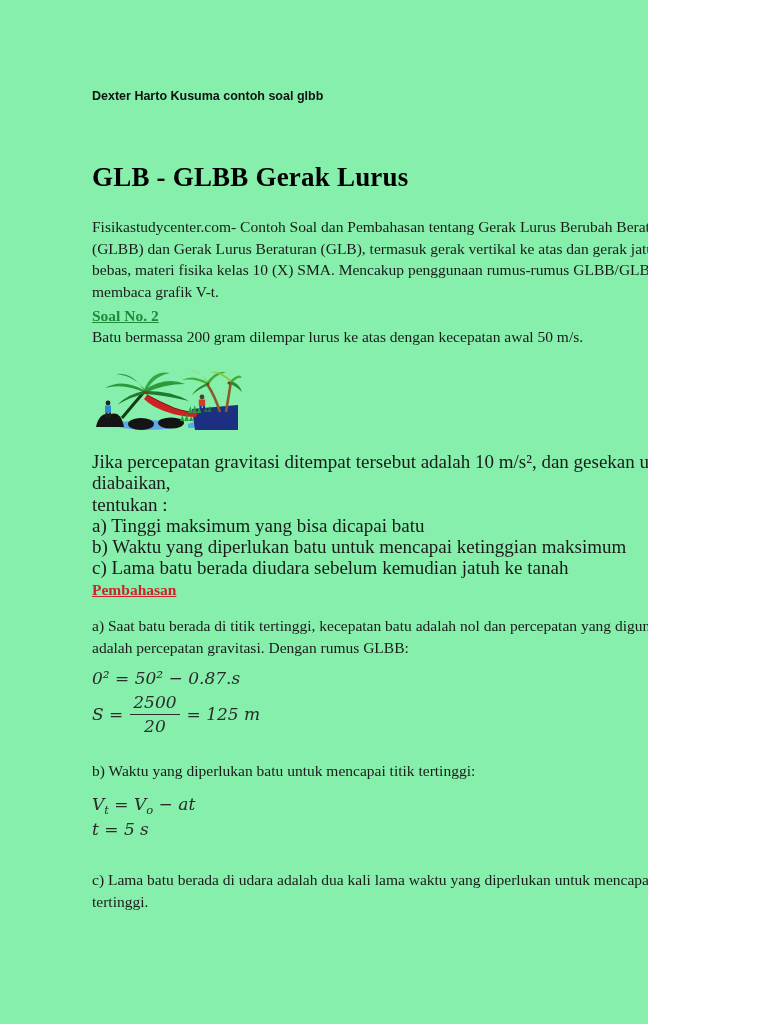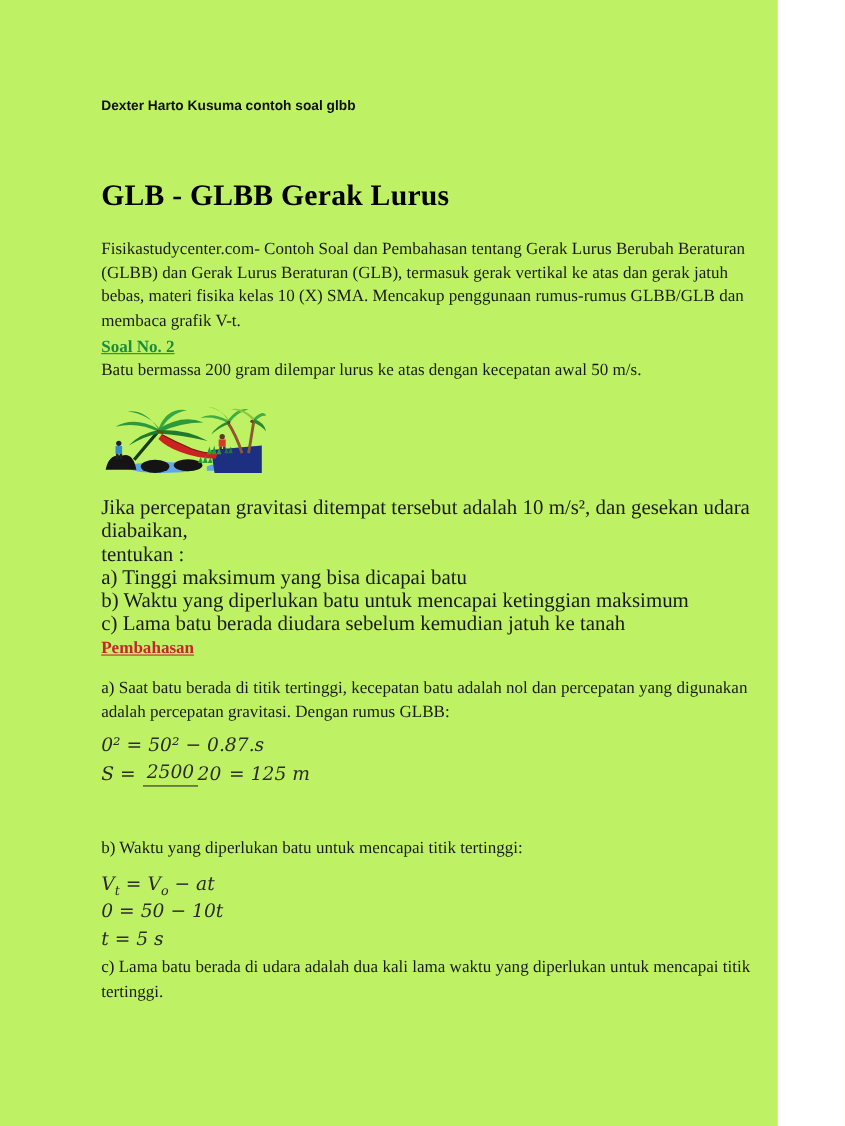--- a/index.html
+++ b/index.html
@@ -1,17 +1,17 @@
 <!DOCTYPE html>
 <html><head>
 <meta charset="utf-8">
 <style>
   html,body{margin:0;padding:0;background:#ffffff;}
   #page{
-    position:relative;width:707px;height:1024px;background:#bef264;
+    position:relative;width:648px;height:1024px;background:#86efac;
     font-family:"Liberation Serif",serif;color:#1a1a1a;overflow:hidden;
   }
   .abs{position:absolute;left:92px;width:596px;}
   .header-line{top:89px;font-family:"Liberation Sans",sans-serif;font-weight:bold;font-size:12.5px;color:#111;}
   .doc-title{top:162px;font-weight:bold;font-size:27px;letter-spacing:.2px;color:#000;}
   .intro{top:216px;font-size:15.5px;line-height:21.5px;}
   .soal-heading{top:307px;font-size:15.5px;font-weight:bold;text-decoration:underline;color:#1e8b3c;}
   .statement{top:328px;font-size:15.5px;}
   .illustration{top:368px;left:92px;width:150px;height:64px;}
   .given-block{top:451px;font-size:19px;line-height:21.3px;}
@@ -19,21 +19,21 @@
   .part-a{top:615px;font-size:15.5px;line-height:21.5px;width:600px;}
   .part-b{top:762px;font-size:15.5px;}
   .part-c{top:869px;font-size:15.5px;line-height:21.5px;width:640px;}
   .math-block{font-family:"DejaVu Serif","DejaVu Sans",serif;font-style:italic;font-size:17px;color:#2b2b2b;}
   .math1{top:668px;}
   .math2{top:794px;}
   .mline{display:block;margin-bottom:5px;}
   .mline-flex{display:flex;align-items:center;margin-top:2px;}
   .math-block sub{font-size:68%;line-height:0;}
   .math-block sup{font-size:68%;line-height:0;margin-left:-2px;}
-  .frac{display:inline-flex;flex-direction:row;align-items:center;margin:0 7px;font-style:italic;}
+  .frac{display:inline-flex;flex-direction:column;align-items:center;margin:0 7px;font-style:italic;}
   .fnum{padding:0 3px 1px 3px;border-bottom:1.6px solid #2b2b2b;line-height:1.15;}
   .fden{line-height:1.2;padding-top:1px;}
 </style>
 </head>
 <body>
 
 <div id="page">
 
   <div class="abs header-line">Dexter Harto Kusuma contoh soal glbb</div>
 
@@ -127,19 +127,18 @@
         <span class="fden">20</span>
       </span>
       <span>= 125 m</span>
     </span>
   </div>
 
   <div class="abs part-b">b) Waktu yang diperlukan batu untuk mencapai titik tertinggi:</div>
 
   <div class="abs math-block math2">
     <span class="mline"><span>V</span><sub>t</sub><span> = </span><span>V</span><sub>o</sub><span> − at</span></span>
-    <span class="mline">0 = 50 − 10t</span>
     <span class="mline">t = 5 s</span>
   </div>
 
   <p class="abs part-c" style="margin:0;font-family:Liberation Serif, serif;">c) Lama batu berada di udara adalah dua kali lama waktu yang diperlukan untuk mencapai titik tertinggi.</p>
 
 </div>
 
 </body></html>

